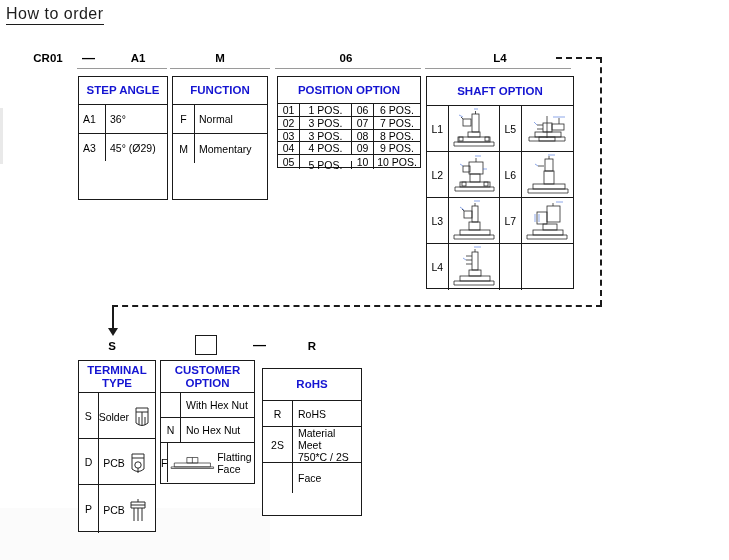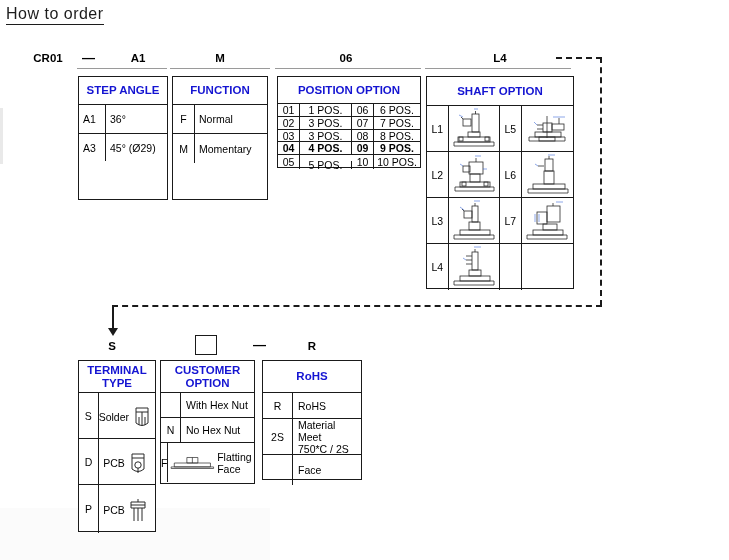--- a/index.html
+++ b/index.html
@@ -338,21 +338,21 @@
       <div class="po-cell center" style="width:52px;">3 POS.</div>
       <div class="po-cell center" style="width:22px;">07</div>
       <div class="po-cell center end" style="flex:1;">7 POS.</div>
     </div>
     <div class="row" style="height:12.8px;">
       <div class="po-cell center" style="width:22px;">03</div>
       <div class="po-cell center" style="width:52px;">3 POS.</div>
       <div class="po-cell center" style="width:22px;">08</div>
       <div class="po-cell center end" style="flex:1;">8 POS.</div>
     </div>
-    <div class="row" style="height:12.8px;font-weight:bold;">
+    <div class="row" style="height:12.8px;">
       <div class="po-cell center" style="width:22px;">04</div>
       <div class="po-cell center" style="width:52px;">4 POS.</div>
       <div class="po-cell center" style="width:22px;">09</div>
       <div class="po-cell center end" style="flex:1;">9 POS.</div>
     </div>
     <div class="row last" style="height:13.4px;">
       <div class="po-cell center" style="width:22px;">05</div>
       <div class="po-cell center" style="width:52px;margin-top:6px;">5 POS.</div>
       <div class="po-cell center" style="width:22px;">10</div>
       <div class="po-cell center end" style="flex:1;">10 POS.</div>
@@ -588,21 +588,21 @@
             <line x1="31" y1="3" x2="31" y2="10"></line>
             <path d="M8 10 L54 10 L54 15 L8 15 Z"></path>
             <path d="M4 15 L58 15 L58 17 L4 17 Z"></path>
           </g>
         </svg>
         <div style="font-size:10.5px;">Flatting Face</div>
       </div>
     </div>
   </div>
 
-  <div class="tbl" style="left:262px; top:360px; width:100px; height:120px;">
+  <div class="tbl" style="left:262px; top:368px; width:100px; height:148px;">
     <div class="hdr" style="height:32px;">RoHS</div>
     <div class="rh-row" style="height:26px;">
       <div class="rh-code">R</div>
       <div class="rh-body">RoHS</div>
     </div>
     <div class="rh-row" style="height:36px;">
       <div class="rh-code">2S</div>
       <div class="rh-body" style="white-space:pre-line;">Material Meet
 750*C / 2S</div>
     </div>

